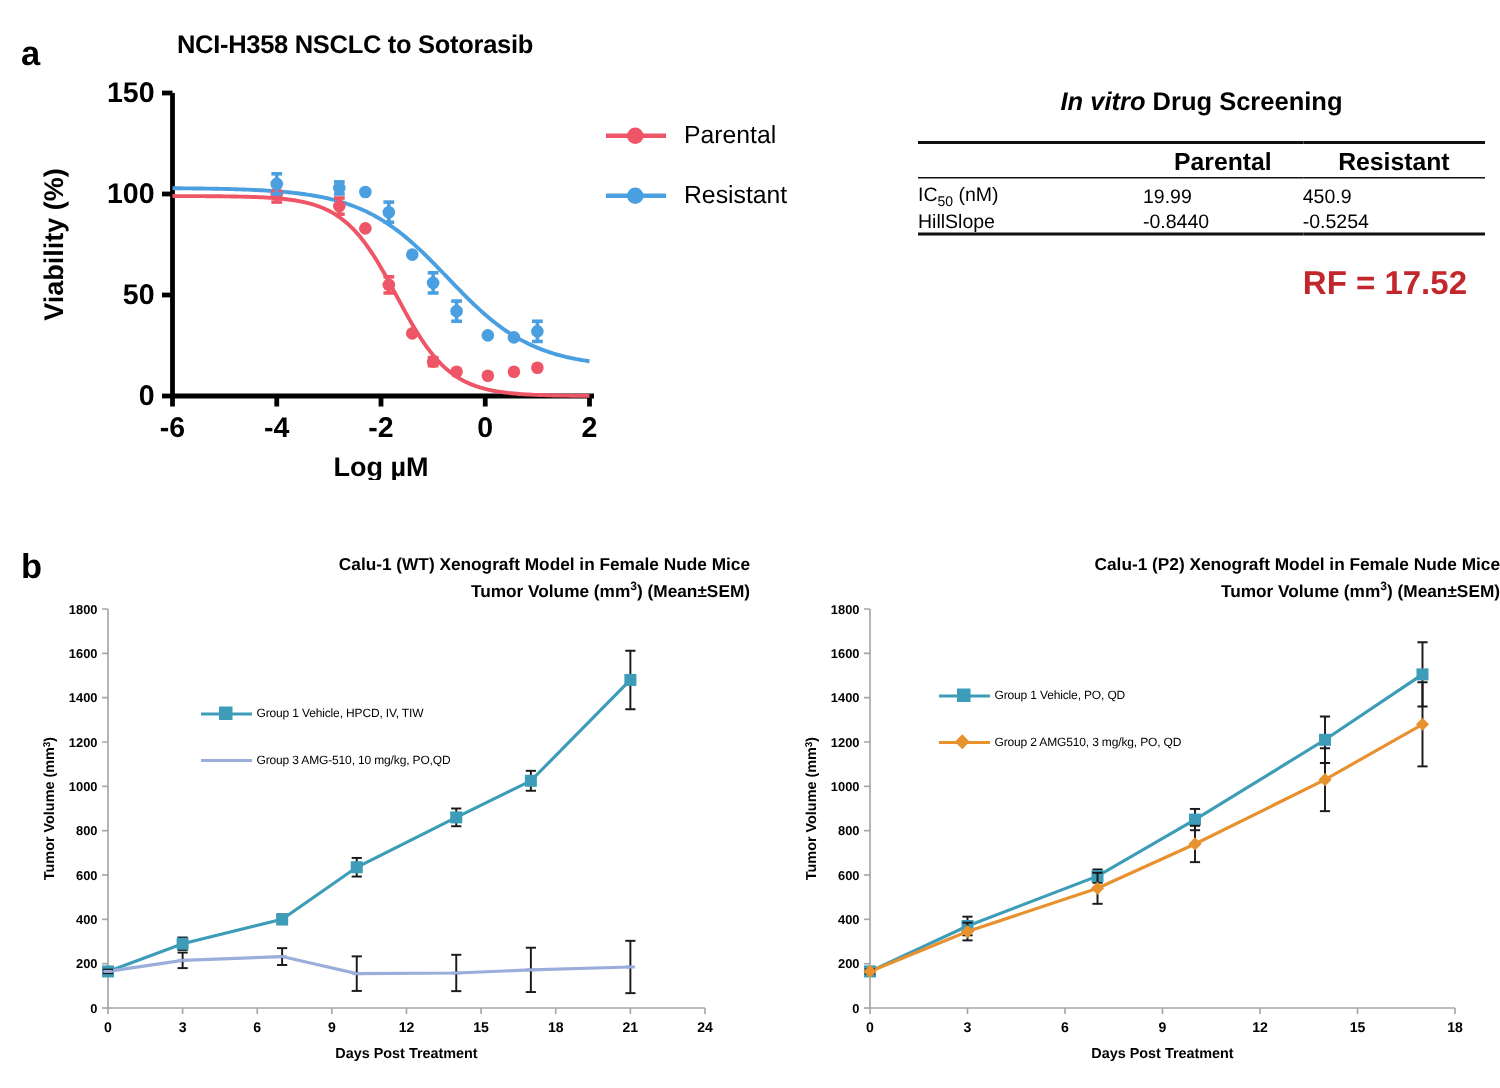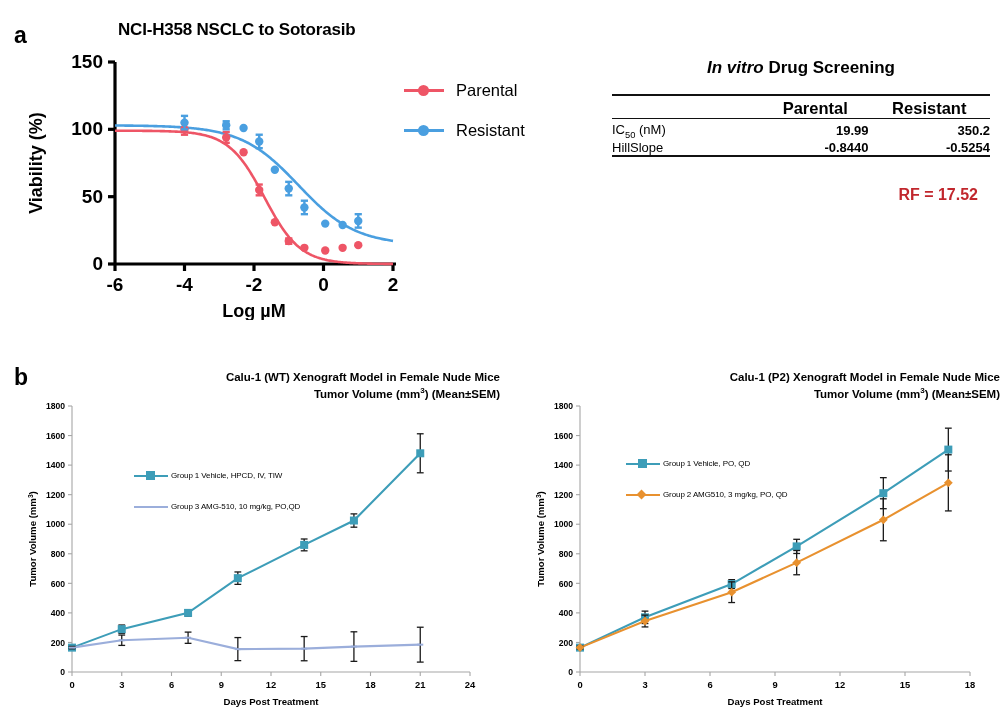--- a/index.html
+++ b/index.html
@@ -39,23 +39,23 @@
   #dt-title em{font-style:italic;}
   #dt-table{width:100%;border-collapse:collapse;font-size:16.5px;}
   #dt-table td,#dt-table th{padding:0;}
   .dt-rule-top td{border-top:2.4px solid #111;height:3px;}
   .dt-rule-mid td{border-top:1.4px solid #111;height:3px;}
   .dt-rule-bot td{border-top:2.2px solid #111;height:3px;}
   .dt-head th{font-weight:bold;font-size:16.5px;padding:13px 0 13px 0;text-align:center;}
   .dt-head th.dt-blank{width:150px;}
   .dt-row td{padding:13px 0;font-size:13px;}
   .dt-row td.dt-label{text-align:left;padding-left:14px;}
-  .dt-row td.dt-val{text-align:right;font-weight:bold;}
+  .dt-row td.dt-val{text-align:left;}
   sub{font-size:.72em;}
-  #dt-rf{text-align:right;font-size:16px;font-weight:bold;margin-top:26px;padding-right:12px;}
+  #dt-rf{text-align:right;font-size:22px;font-weight:bold;margin-top:16px;padding-right:12px;}
 
   
   .xeno{position:absolute;top:360px;width:500px;height:365px;}
   #xeno-wt{left:0;}
   #xeno-p2{left:500px;}
   .xeno-title{
     position:absolute;top:10px;left:0;width:100%;text-align:right;
     font-size:11.5px;font-weight:bold;line-height:1.35;
   }
   .xeno-svg{position:absolute;left:0;top:0;}
@@ -181,21 +181,21 @@
       <th class="dt-blank"></th>
       <th>Parental</th>
       <th>Resistant</th>
     </tr>
     <tr class="dt-rule-mid">
           <td colspan="3"></td>
         </tr>
     <tr class="dt-row">
       <td class="dt-label"><span>IC</span><sub>50</sub><span> (nM)</span></td>
       <td class="dt-val">19.99</td>
-      <td class="dt-val">350.2</td>
+      <td class="dt-val">450.9</td>
     </tr>
     <tr class="dt-row">
       <td class="dt-label">HillSlope</td>
       <td class="dt-val">-0.8440</td>
       <td class="dt-val">-0.5254</td>
     </tr>
     <tr class="dt-rule-bot">
           <td colspan="3"></td>
         </tr>
   </tbody>

